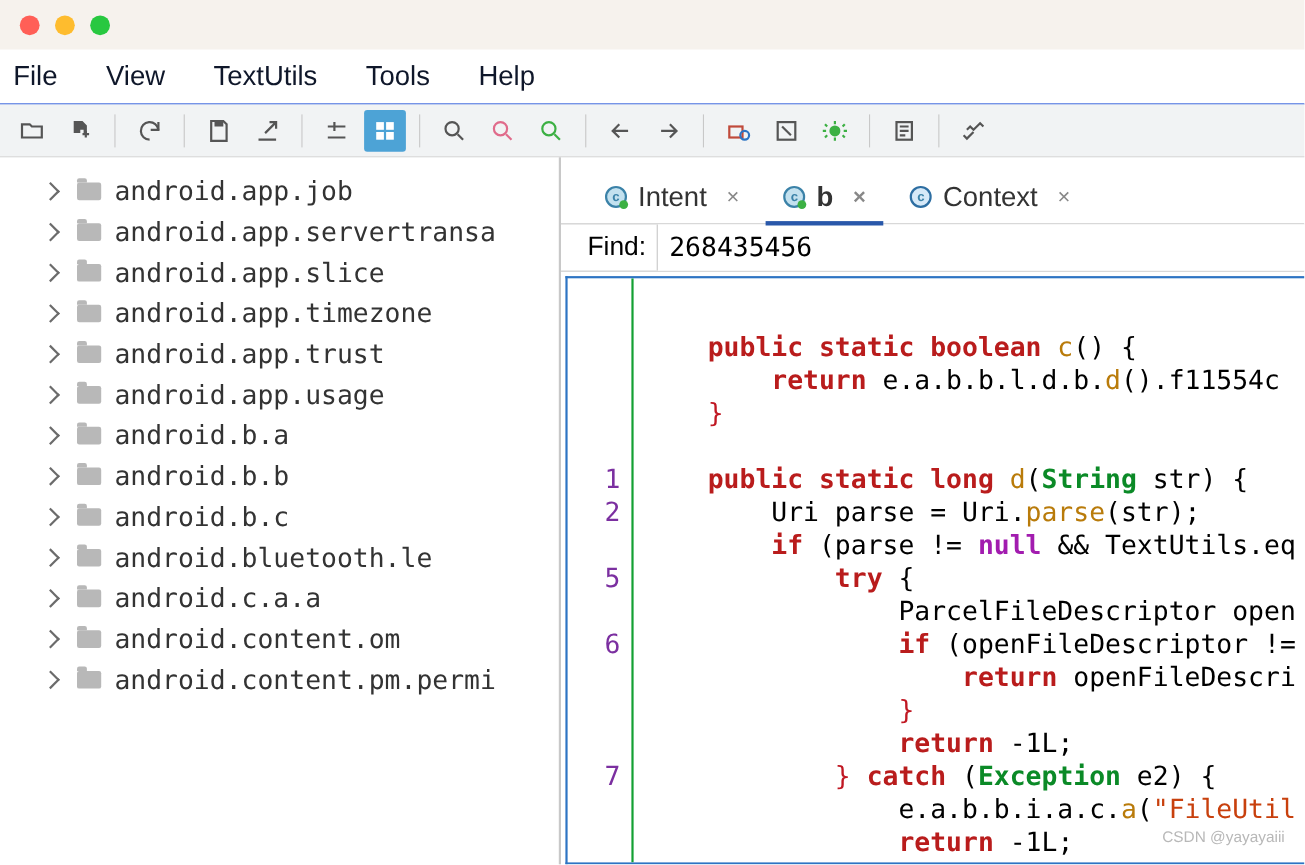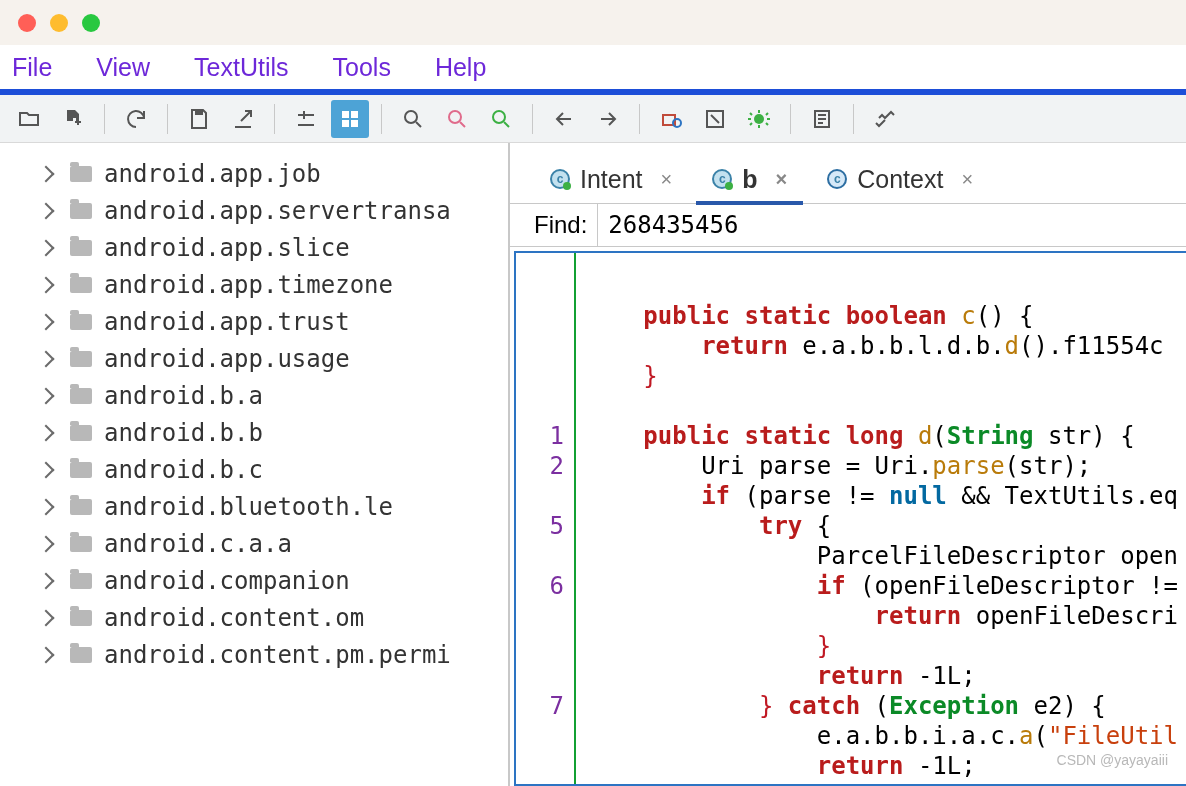--- a/index.html
+++ b/index.html
@@ -6,21 +6,21 @@
 body { font-family: -apple-system, "Helvetica Neue", Arial, sans-serif; font-size: 14px; background: #fff; width: 1186px; height: 786px; overflow: hidden; }
 
 
 .titlebar { height: 45px; background: #f6f2ed; display: flex; align-items: center; padding-left: 18px; gap: 14px; }
 .tl-btn { width: 18px; height: 18px; border-radius: 50%; }
 .tl-close { background: #ff5f57; }
 .tl-min { background: #febc2e; }
 .tl-max { background: #28c840; }
 
 
-.menubar { height: 50px; display: flex; align-items: center; gap: 44px; padding-left: 12px; font-size: 25px; color: #6d28d9; border-bottom: 6px solid #1d4ed8; }
+.menubar { height: 50px; display: flex; align-items: center; gap: 44px; padding-left: 12px; font-size: 25px; color: #0f172a; border-bottom: 1px solid #1d4ed8; }
 .menubar span { cursor: default; }
 
 
 .toolbar { height: 48px; background: #f1f3f4; display: flex; align-items: center; padding: 0 10px; gap: 6px; border-bottom: 1px solid #d9d9d9; }
 .tb-btn { width: 38px; height: 38px; display: flex; align-items: center; justify-content: center; color: #555; border-radius: 3px; }
 .tb-btn svg { width: 24px; height: 24px; }
 .tb-sep { width: 1px; height: 30px; background: #c8c8c8; margin: 0 6px; }
 .tb-btn.active { background: #4da3d6; color: #fff; }
 
 
@@ -50,21 +50,21 @@
 
 
 .codewrap { display: flex; flex: 1; overflow: hidden; border: 2px solid #2d74c3; border-right: none; margin: 4px 0 0 4px; }
 .gutter { width: 60px; border-right: 2px solid #13a033; text-align: right; padding: 18px 10px 0 0; font-family: Menlo, Consolas, monospace; font-size: 24px; color: #7b2fa0; line-height: 30px; }
 .gut-line { height: 30px; }
 .code { flex: 1; padding: 18px 0 0 24px; font-family: Menlo, Consolas, monospace; font-size: 24px; line-height: 30px; white-space: pre; overflow: hidden; }
 .kw { color: #b91c1c; font-weight: 700; }
 .type { color: #0b8a27; font-weight: 700; }
 .fn { color: #b97b0a; }
 .str { color: #c8400d; }
-.nul { color: #0369a1; font-weight: 700; }
+.nul { color: #a21caf; font-weight: 700; }
 .brace { color: #c01823; }
 
 .watermark { position: absolute; right: 18px; bottom: 18px; font-size: 14px; color: #b8b8b8; }
 </style>
 </head>
 <body>
 
 <div class="titlebar">
   <div class="tl-btn tl-close"></div>
   <div class="tl-btn tl-min"></div>
@@ -238,25 +238,20 @@
         </div>
         <div class="tree-row">
           <span class="chev"></span>
           <span class="folder"></span>
           <span>android.bluetooth.le</span>
         </div>
         <div class="tree-row">
           <span class="chev"></span>
           <span class="folder"></span>
           <span>android.c.a.a</span>
-        </div>
-        <div class="tree-row">
-          <span class="chev"></span>
-          <span class="folder"></span>
-          <span>android.companion</span>
         </div>
         <div class="tree-row">
           <span class="chev"></span>
           <span class="folder"></span>
           <span>android.content.om</span>
         </div>
         <div class="tree-row">
           <span class="chev"></span>
           <span class="folder"></span>
           <span>android.content.pm.permi</span>

